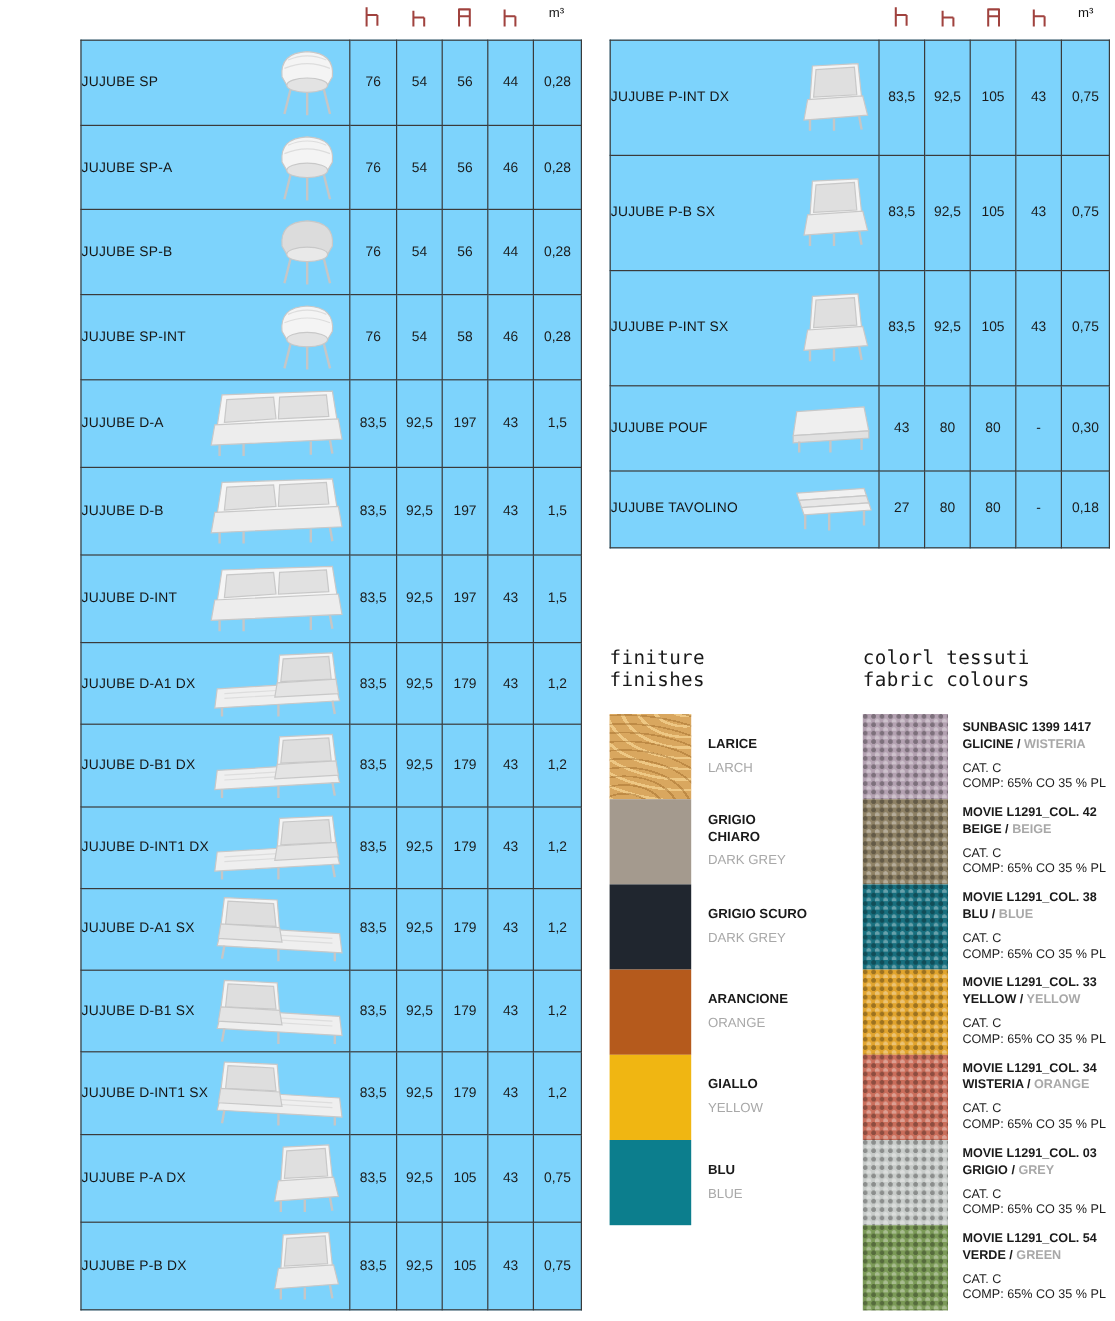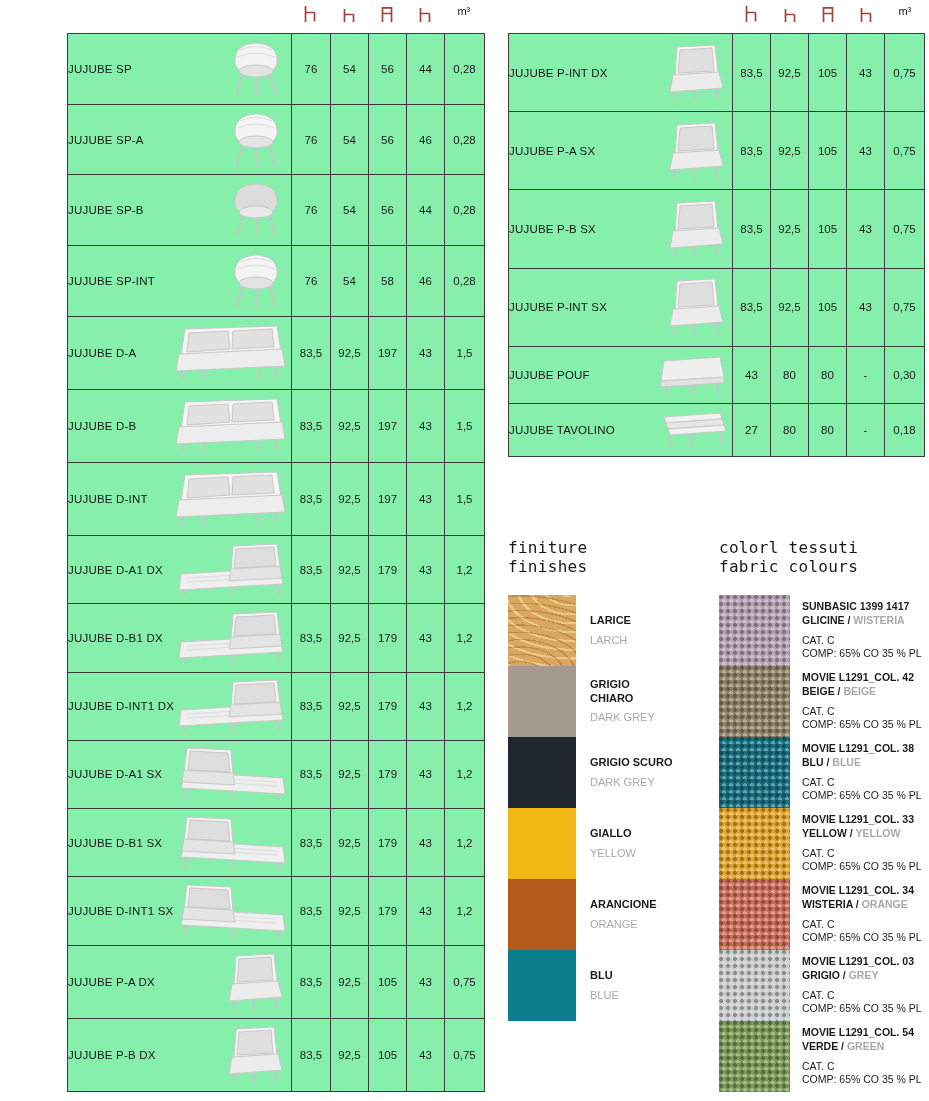--- a/index.html
+++ b/index.html
@@ -1,21 +1,21 @@
 <!DOCTYPE html>
 <html><head>
 <meta charset="utf-8">
 <style>
   html,body{margin:0;padding:0;}
   body{
     width:929px;height:1101px;position:relative;background:#ffffff;
     font-family:"Liberation Sans", sans-serif;overflow:hidden;
   }
   
-  table.ptable{border-collapse:collapse;position:absolute;table-layout:fixed;background:#86efac;}
+  table.ptable{border-collapse:collapse;position:absolute;table-layout:fixed;background:#7dd3fc;}
   table.ptable td{border:1px solid #3a3a3a;padding:0;vertical-align:middle;}
   td.name-cell{padding:0 10px 0 13px;}
   .name-wrap{display:flex;align-items:center;width:100%;}
   .pname{font-size:11.5px;color:#161616;letter-spacing:.2px;white-space:nowrap;}
   .pimg{margin-left:auto;margin-right:4px;display:flex;align-items:center;}
   .pimg svg{display:block;}
   td.num{text-align:center;font-size:11.5px;color:#1b1b1b;}
   
   .dimhdr{position:absolute;top:5px;height:26px;display:grid;}
   .dimhdr .icell{display:flex;align-items:flex-start;justify-content:center;padding-bottom:2px;}
@@ -470,40 +470,20 @@
         </td>
         <td class="num">83,5</td>
         <td class="num">92,5</td>
         <td class="num">105</td>
         <td class="num">43</td>
         <td class="num">0,75</td>
       </tr>
       <tr>
         <td class="name-cell">
           <div class="name-wrap">
-            <span class="pname">JUJUBE P-A SX</span>
-            <span class="pimg">
-              <svg width="64" height="60" viewBox="0 0 64 60">
-                <path d="M13 4 L51 2 L54 30 L11 33 Z" fill="#f4f4f4" stroke="#c8c8c8" stroke-width="1"></path>
-                <path d="M16 7 L48 5 L50 28 L14 30 Z" fill="#dfdfdf" stroke="#c8c8c8" stroke-width="1"></path>
-                <path d="M9 32 L55 29 L59 45 L6 49 Z" fill="#ececec" stroke="#c8c8c8" stroke-width="1"></path>
-                <path d="M11 49 L11 58 M52 46 L54 57 M31 48 L31 58" fill="none" stroke="#c6c6c6" stroke-width="2"></path>
-              </svg>
-            </span>
-          </div>
-        </td>
-        <td class="num">83,5</td>
-        <td class="num">92,5</td>
-        <td class="num">105</td>
-        <td class="num">43</td>
-        <td class="num">0,75</td>
-      </tr>
-      <tr>
-        <td class="name-cell">
-          <div class="name-wrap">
             <span class="pname">JUJUBE P-B SX</span>
             <span class="pimg">
               <svg width="64" height="60" viewBox="0 0 64 60">
                 <path d="M13 4 L51 2 L54 30 L11 33 Z" fill="#f4f4f4" stroke="#c8c8c8" stroke-width="1"></path>
                 <path d="M16 7 L48 5 L50 28 L14 30 Z" fill="#dfdfdf" stroke="#c8c8c8" stroke-width="1"></path>
                 <path d="M9 32 L55 29 L59 45 L6 49 Z" fill="#ececec" stroke="#c8c8c8" stroke-width="1"></path>
                 <path d="M11 49 L11 58 M52 46 L54 57 M31 48 L31 58" fill="none" stroke="#c6c6c6" stroke-width="2"></path>
               </svg>
             </span>
           </div>
@@ -597,31 +577,31 @@
         </div>
       </div>
       <div class="fin-row">
         <div class="fin-swatch" style="background-color: rgb(32, 38, 47);"></div>
         <div class="fin-label">
           <div class="fin-name">GRIGIO SCURO</div>
           <div class="fin-trans">DARK GREY</div>
         </div>
       </div>
       <div class="fin-row">
+        <div class="fin-swatch" style="background-color: rgb(181, 90, 28);"></div>
+        <div class="fin-label">
+          <div class="fin-name">ARANCIONE</div>
+          <div class="fin-trans">ORANGE</div>
+        </div>
+      </div>
+      <div class="fin-row">
         <div class="fin-swatch" style="background-color: rgb(240, 182, 18);"></div>
         <div class="fin-label">
           <div class="fin-name">GIALLO</div>
           <div class="fin-trans">YELLOW</div>
-        </div>
-      </div>
-      <div class="fin-row">
-        <div class="fin-swatch" style="background-color: rgb(181, 90, 28);"></div>
-        <div class="fin-label">
-          <div class="fin-name">ARANCIONE</div>
-          <div class="fin-trans">ORANGE</div>
         </div>
       </div>
       <div class="fin-row">
         <div class="fin-swatch" style="background-color: rgb(12, 126, 141);"></div>
         <div class="fin-label">
           <div class="fin-name">BLU</div>
           <div class="fin-trans">BLUE</div>
         </div>
       </div>
     </div>

